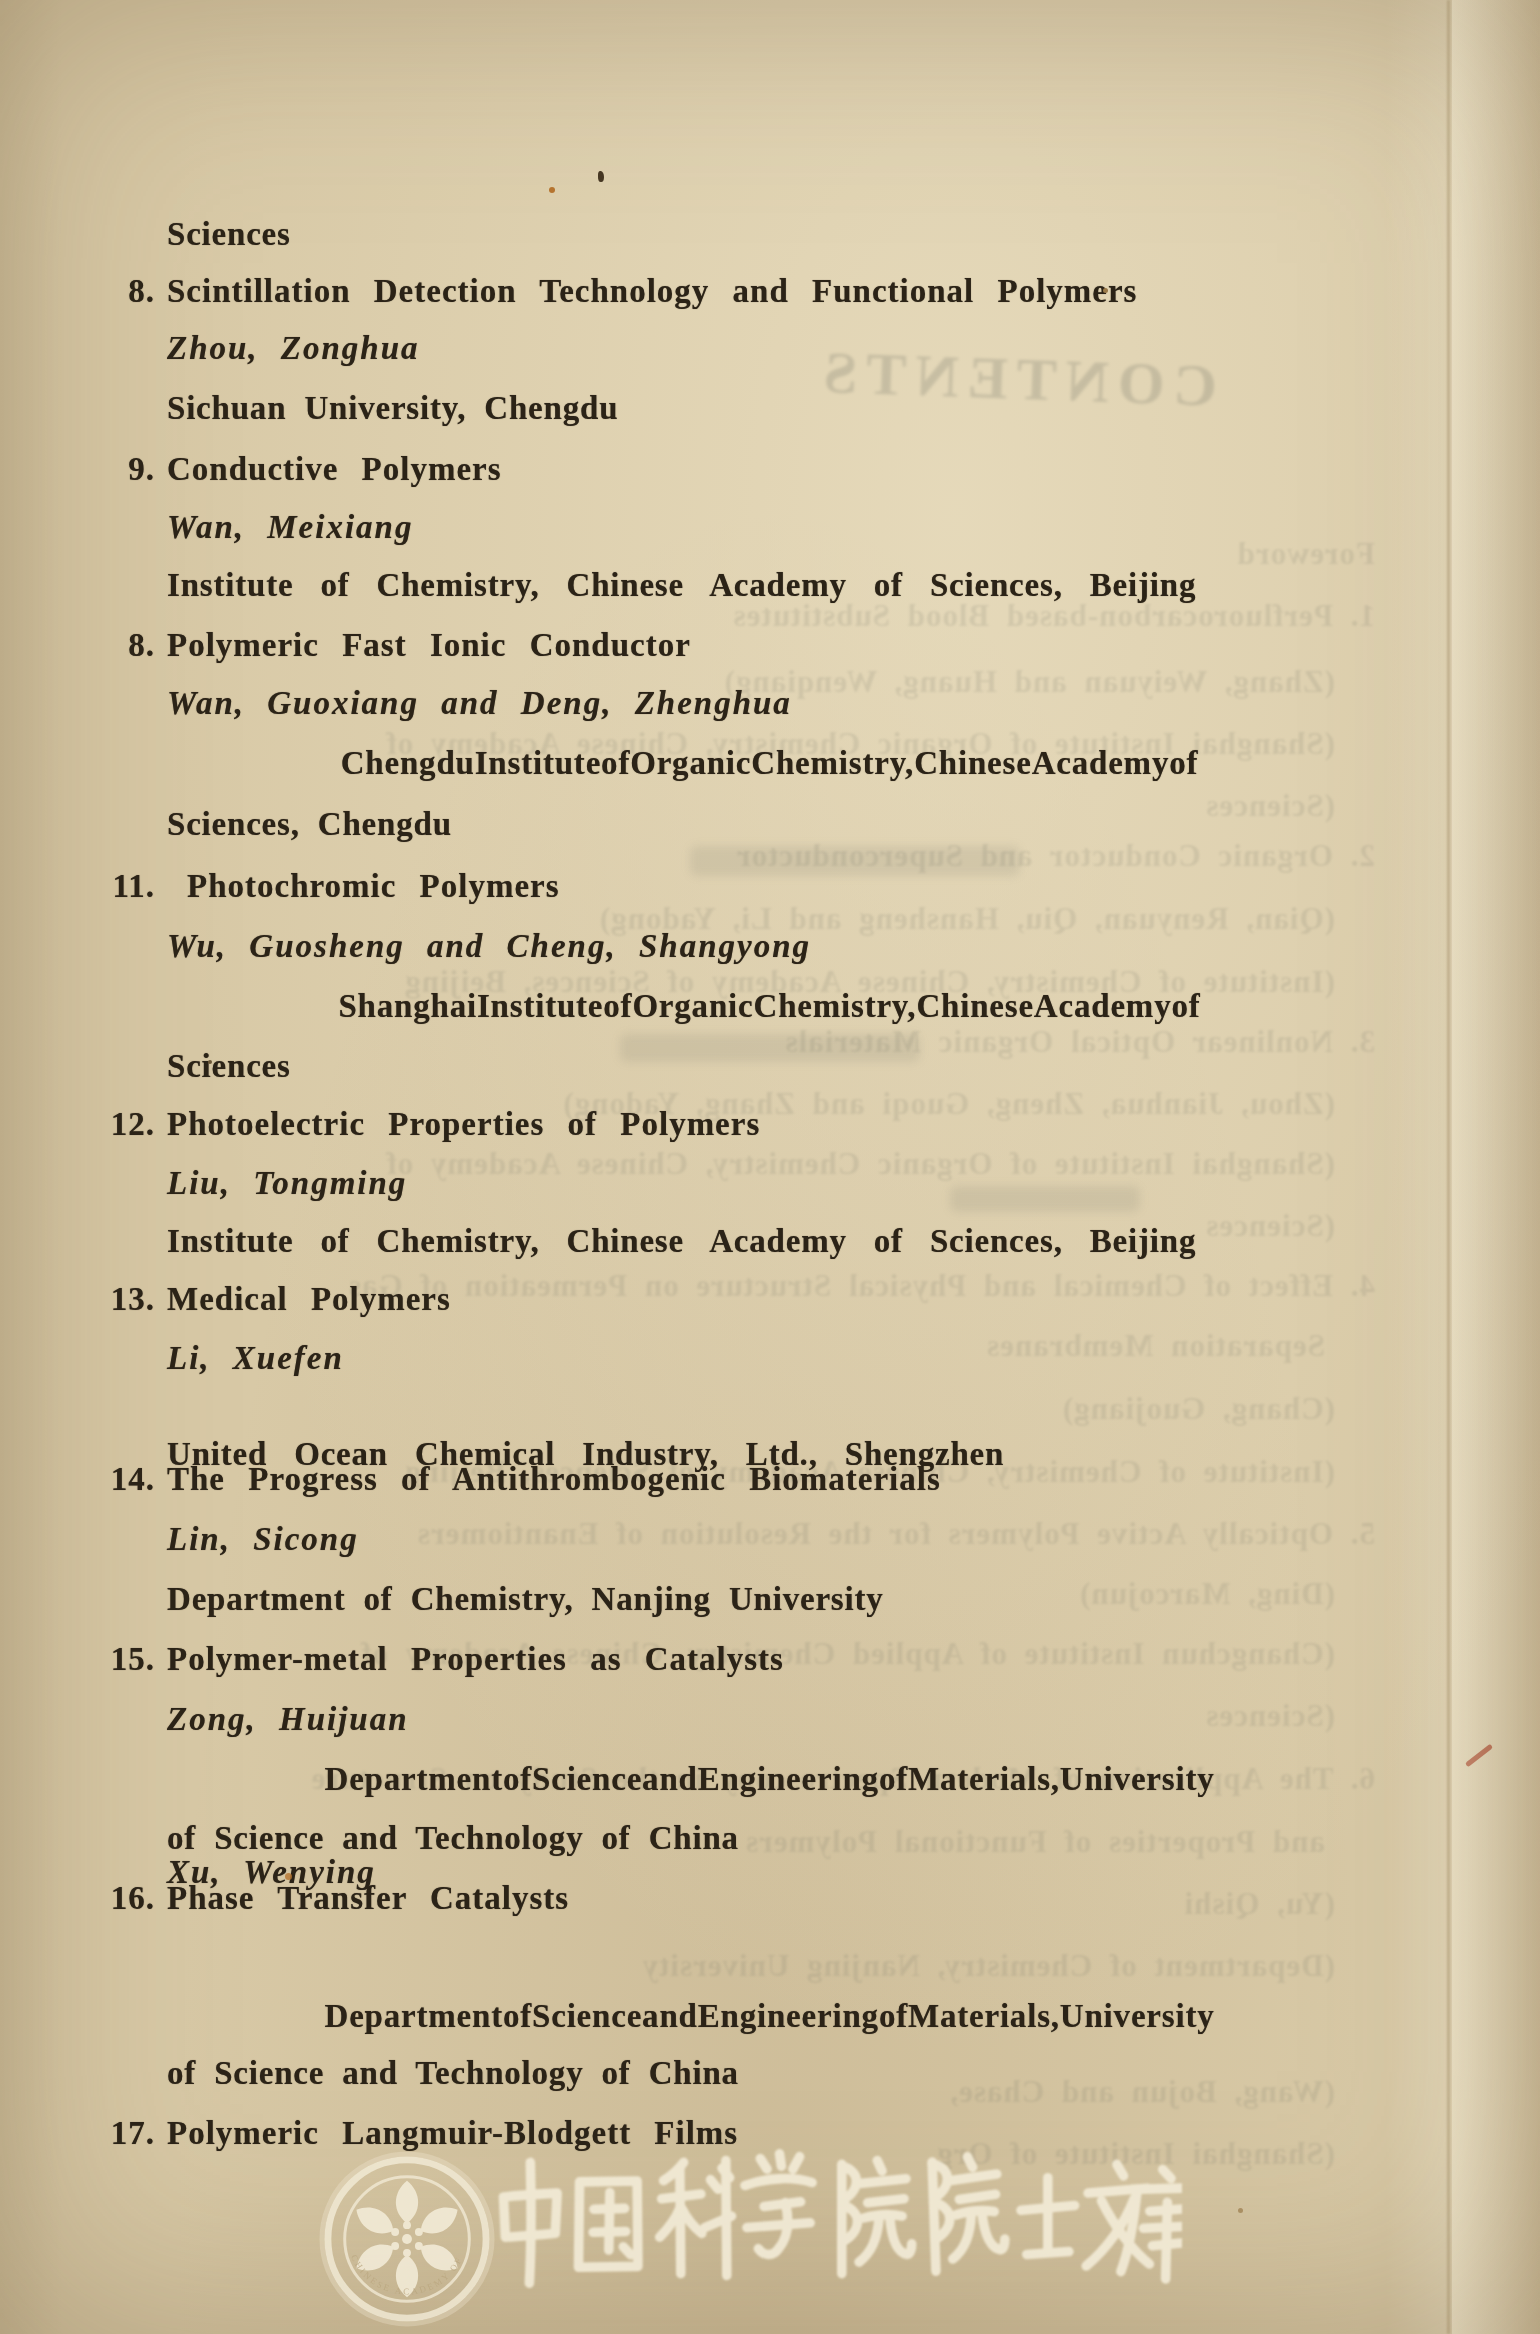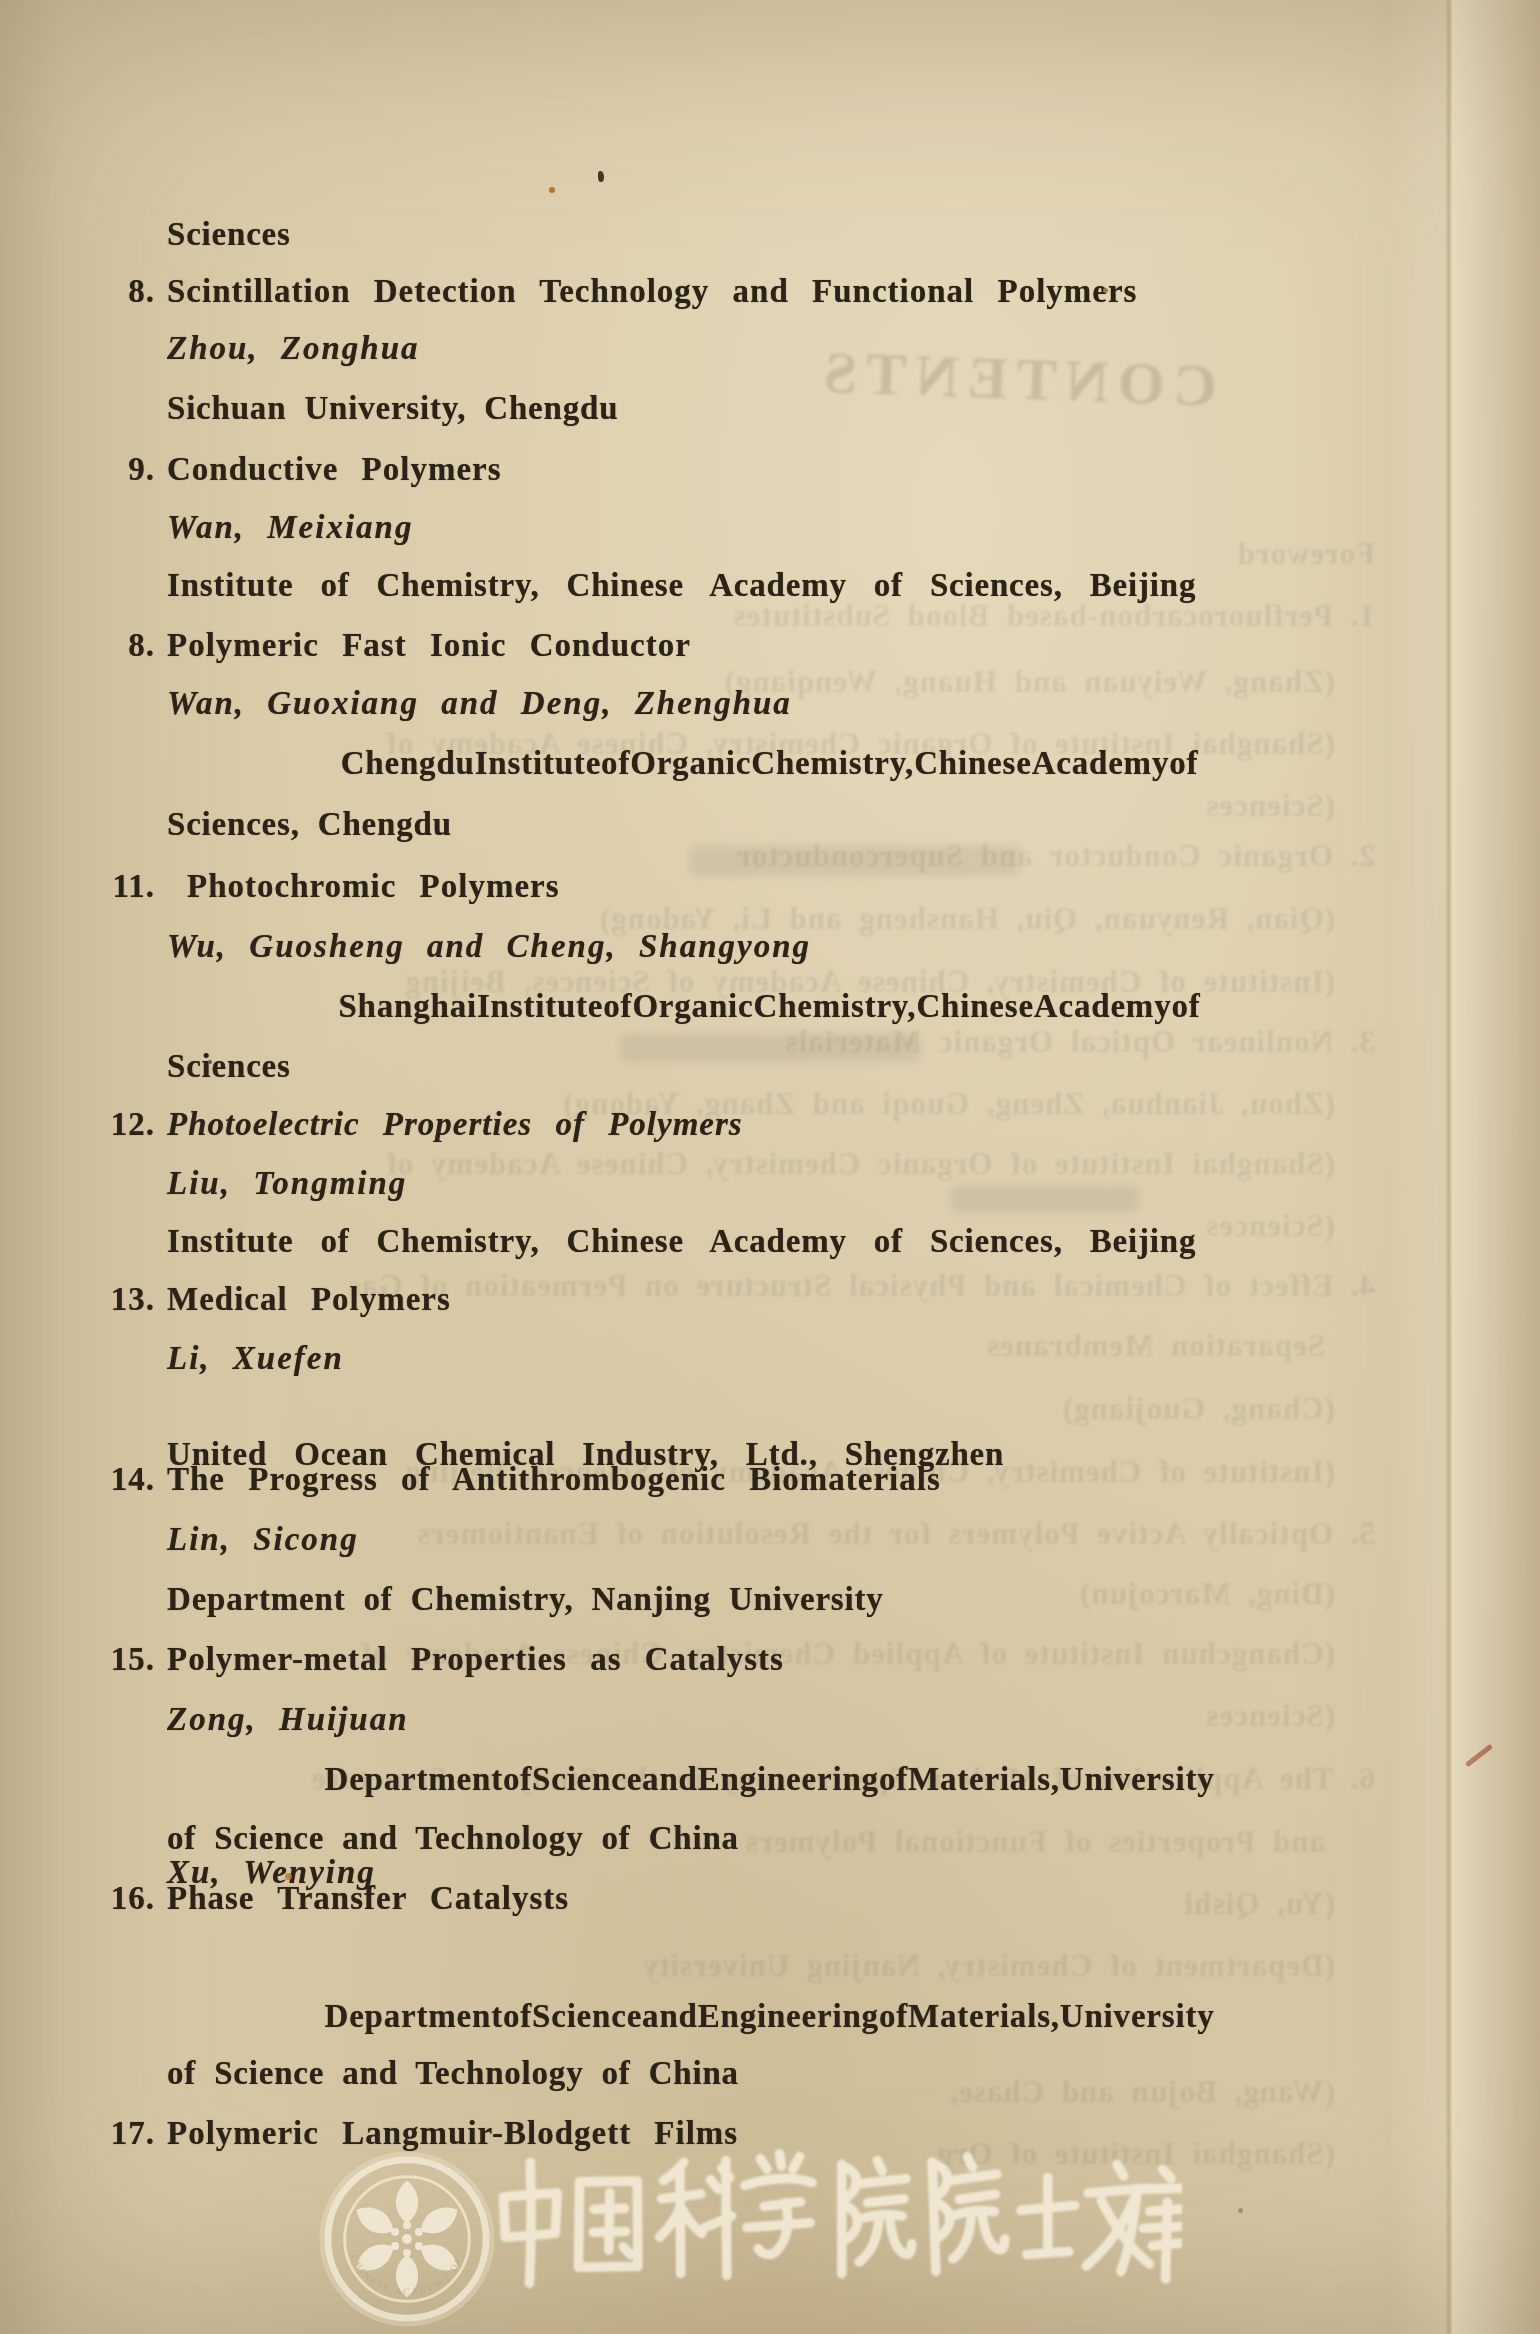--- a/index.html
+++ b/index.html
@@ -114,21 +114,21 @@
         <span>Institute</span>
         <span>of</span>
         <span>Organic</span>
         <span>Chemistry,</span>
         <span>Chinese</span>
         <span>Academy</span>
         <span>of</span>
       </div>
       <div class="line plain" style="top: 1050px;">Sciences</div>
       <div class="num" style="top: 1108px;">12.</div>
-      <div class="line title" style="top: 1108px; font-style: italic;">Photoelectric Properties of Polymers</div>
+      <div class="line title" style="top: 1108px;">Photoelectric Properties of Polymers</div>
       <div class="line author" style="top: 1167px; text-align: center;">Liu, Tongming</div>
       <div class="line wide" style="top: 1225px;">Institute of Chemistry, Chinese Academy of Sciences, Beijing</div>
       <div class="num" style="top: 1283px;">13.</div>
       <div class="line title" style="top: 1283px;">Medical Polymers</div>
       <div class="line author" style="top: 1342px;">Li, Xuefen</div>
       <div class="line wide" style="top: 1438px;">United Ocean Chemical Industry, Ltd., Shengzhen</div>
       <div class="num" style="top: 1463px;">14.</div>
       <div class="line title" style="top: 1463px;">The Progress of Antithrombogenic Biomaterials</div>
       <div class="line author" style="top: 1523px;">Lin, Sicong</div>
       <div class="line plain" style="top: 1583px;">Department of Chemistry, Nanjing University</div>

